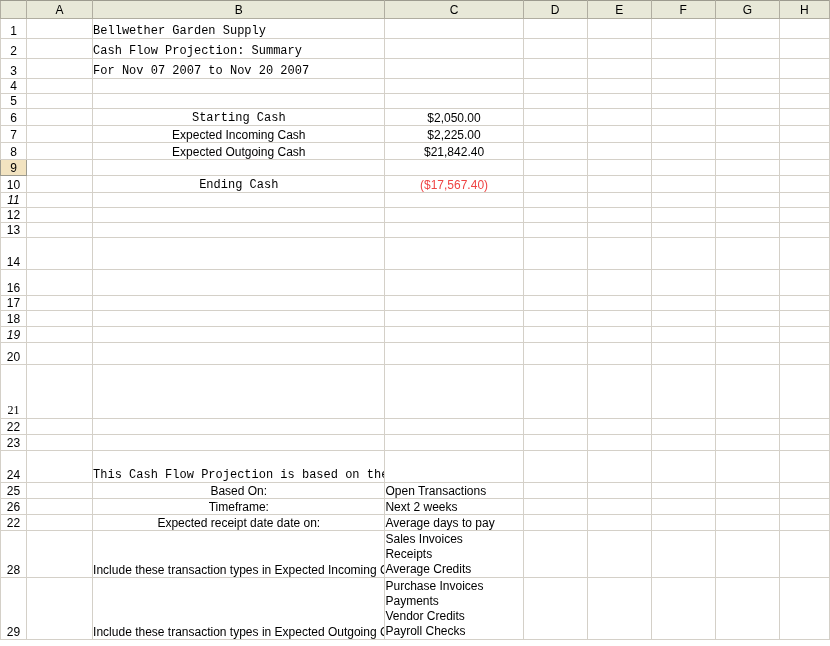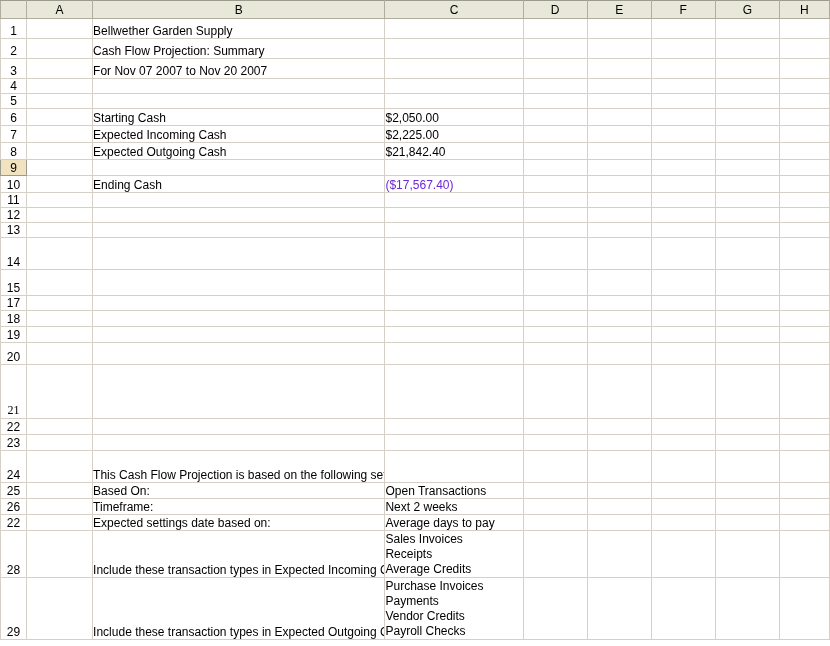--- a/index.html
+++ b/index.html
@@ -57,24 +57,24 @@
     width: 26px;
   }
   td.rowhead.active {
     background: #f2e3c0;
     border: 1px solid #9c9a8e;
     font-weight: normal;
   }
   td.cell {
     padding: 0 3px 1px 3px;
   }
-  .r { text-align: left; }
+  .r { text-align: center; }
   .l { text-align: left; }
-  .b { font-weight: bold; }
-  .neg { color: #6d28d9; }
+  .b { font-weight: bold; font-family: Liberation Mono, monospace; }
+  .neg { color: #ef4444; }
   .multiline {
     white-space: normal;
     line-height: 15px;
     vertical-align: top;
     padding-top: 2px;
   }
   .corner {
     background: #e8e8d8;
     border: 1px solid #b0ada0;
     width: 26px;
@@ -214,21 +214,21 @@
           <td class="rowhead">10</td>
           <td class="cell"></td>
           <td class="cell r b">Ending Cash</td>
           <td class="cell r neg">($17,567.40)</td>
           <td class="cell"></td>
           <td class="cell"></td>
           <td class="cell"></td>
           <td class="cell"></td>
           <td class="cell"></td>
         </tr>
-        <tr style="height: 13px;">
+        <tr style="height: 13px; font-style: italic;">
           <td class="rowhead">11</td>
           <td class="cell"></td>
           <td class="cell"></td>
           <td class="cell"></td>
           <td class="cell"></td>
           <td class="cell"></td>
           <td class="cell"></td>
           <td class="cell"></td>
           <td class="cell"></td>
         </tr>
@@ -259,21 +259,21 @@
           <td class="cell"></td>
           <td class="cell"></td>
           <td class="cell"></td>
           <td class="cell"></td>
           <td class="cell"></td>
           <td class="cell"></td>
           <td class="cell"></td>
           <td class="cell"></td>
         </tr>
         <tr style="height: 26px;">
-          <td class="rowhead">15</td>
+          <td class="rowhead">16</td>
           <td class="cell"></td>
           <td class="cell"></td>
           <td class="cell"></td>
           <td class="cell"></td>
           <td class="cell"></td>
           <td class="cell"></td>
           <td class="cell"></td>
           <td class="cell"></td>
         </tr>
         <tr style="height: 13px;">
@@ -291,21 +291,21 @@
           <td class="rowhead">18</td>
           <td class="cell"></td>
           <td class="cell"></td>
           <td class="cell"></td>
           <td class="cell"></td>
           <td class="cell"></td>
           <td class="cell"></td>
           <td class="cell"></td>
           <td class="cell"></td>
         </tr>
-        <tr style="height: 16px;">
+        <tr style="height: 16px; font-style: italic;">
           <td class="rowhead">19</td>
           <td class="cell"></td>
           <td class="cell"></td>
           <td class="cell"></td>
           <td class="cell"></td>
           <td class="cell"></td>
           <td class="cell"></td>
           <td class="cell"></td>
           <td class="cell"></td>
         </tr>
@@ -382,21 +382,21 @@
           <td class="cell l">Next 2 weeks</td>
           <td class="cell"></td>
           <td class="cell"></td>
           <td class="cell"></td>
           <td class="cell"></td>
           <td class="cell"></td>
         </tr>
         <tr style="height: 16px;">
           <td class="rowhead">22</td>
           <td class="cell"></td>
-          <td class="cell r">Expected settings date based on:</td>
+          <td class="cell r">Expected receipt date date on:</td>
           <td class="cell l">Average days to pay</td>
           <td class="cell"></td>
           <td class="cell"></td>
           <td class="cell"></td>
           <td class="cell"></td>
           <td class="cell"></td>
         </tr>
         <tr style="height: 47px;">
           <td class="rowhead">28</td>
           <td class="cell"></td>

